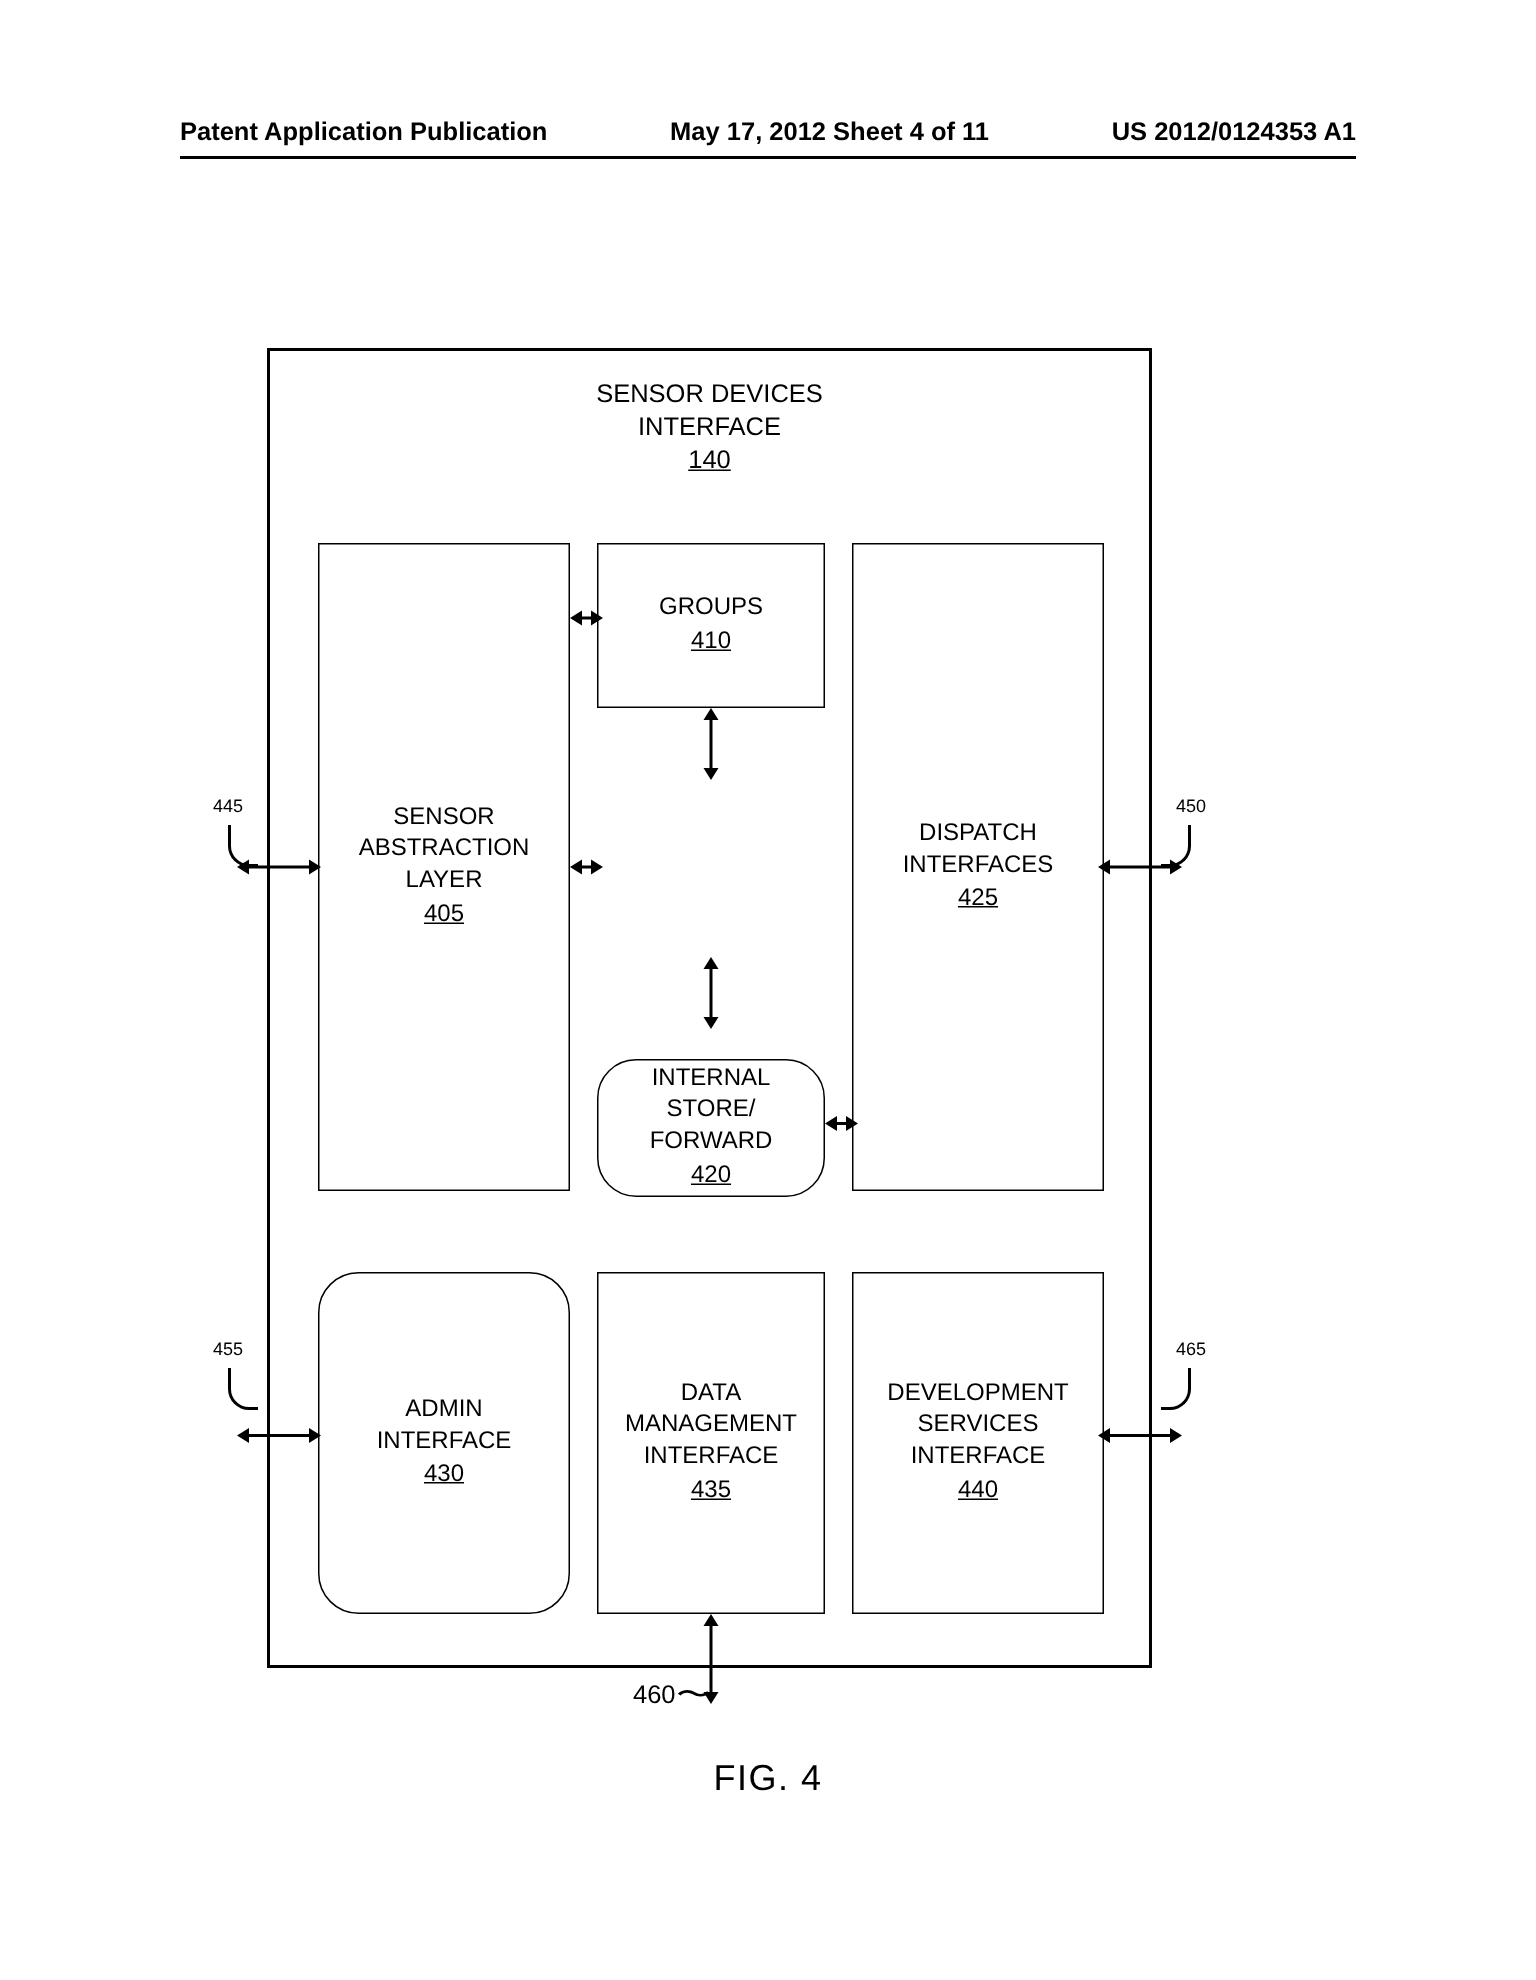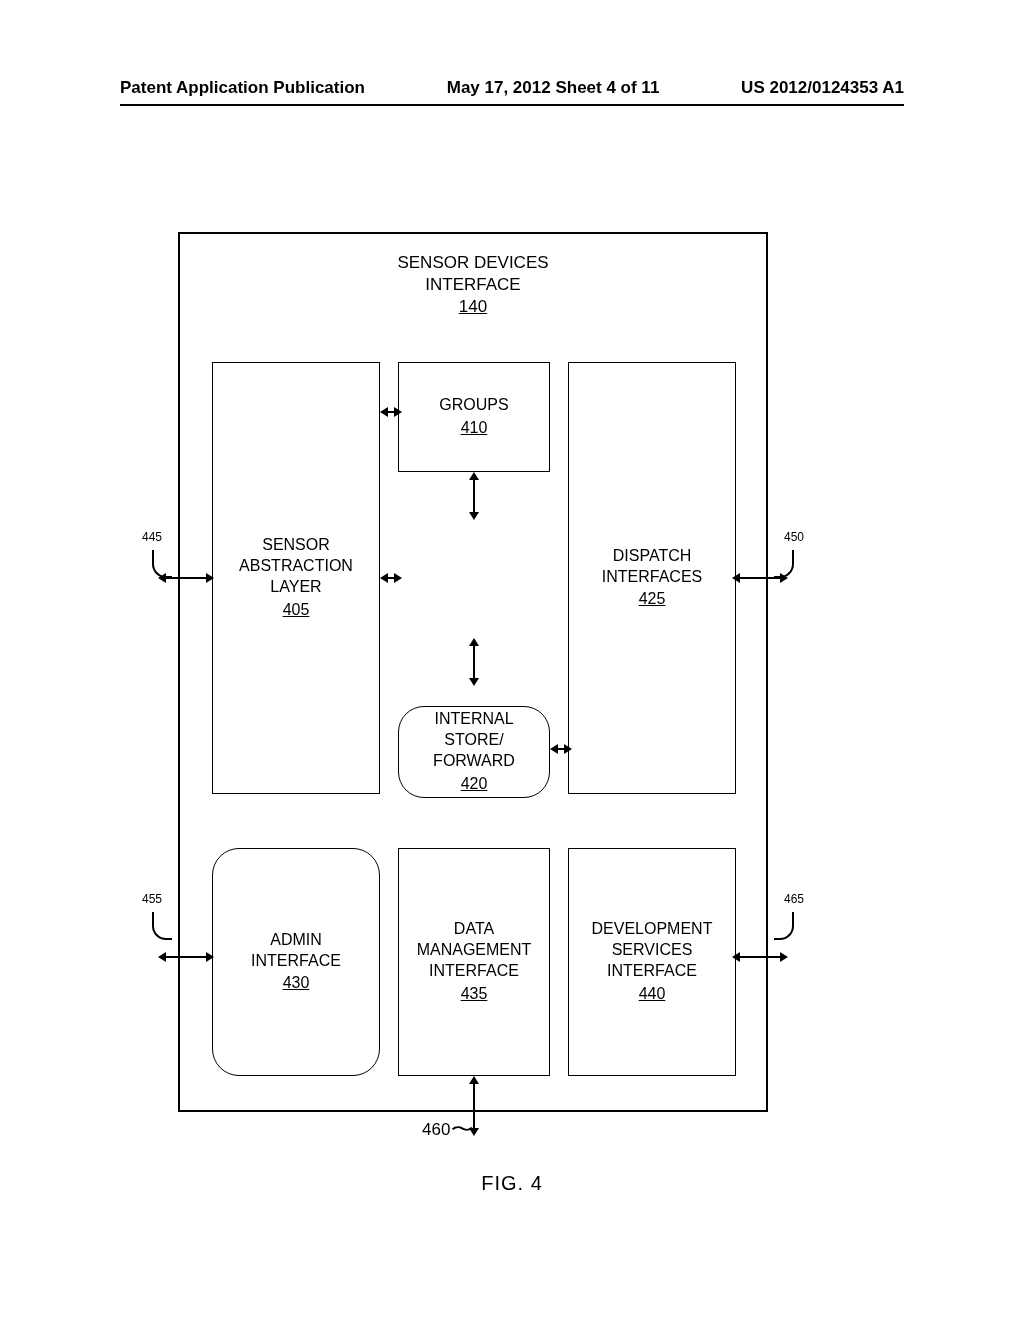--- a/index.html
+++ b/index.html
@@ -74,21 +74,21 @@
   .ref-445 { left: -38px; top: 296px; }
   .ref-450 { right: -38px; top: 296px; }
   .ref-455 { left: -38px; top: 658px; }
   .ref-465 { right: -38px; top: 658px; }
 
   .fig-caption {
     position: absolute;
     top: 1172px;
     left: 50%;
     transform: translateX(-50%);
-    font-size: 20px;
+    font-size: 24px;
     letter-spacing: 1px;
   }
   .ref-460 {
     position: absolute;
     top: 1118px;
     left: 422px;
     font-size: 17px;
   }
 
   

